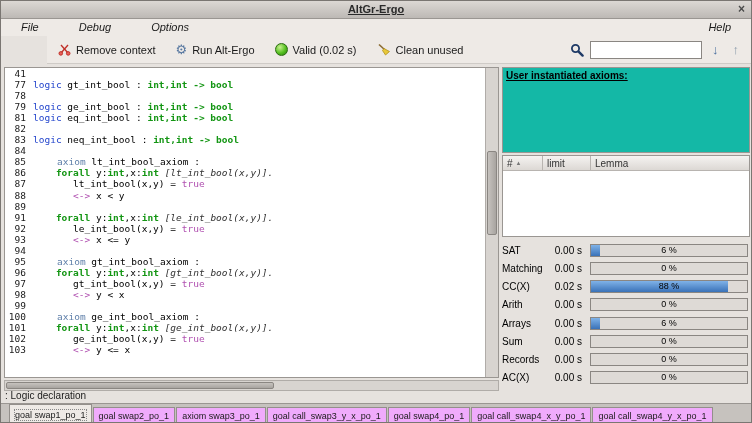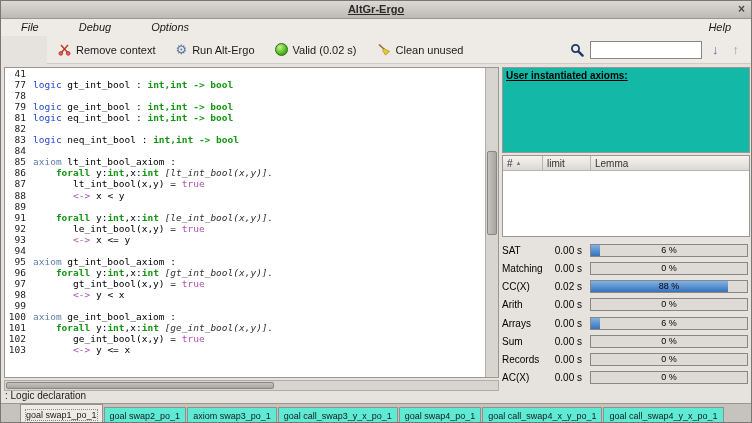--- a/index.html
+++ b/index.html
@@ -33,21 +33,21 @@
   .nav-up { color:#8a9aaa; }
 
   
   .editor { position:absolute; left:3px; top:66px; width:495px; height:311px; background:#fff;
     border:1px solid #9a9692; font-family:"DejaVu Sans Mono", monospace; font-size:9.5px; overflow:hidden; }
   .lines { position:absolute; left:0; top:0; right:13px; bottom:0; overflow:hidden; }
   .ln { display:flex; height:11.05px; line-height:11.05px; white-space:pre; }
   .num { width:21px; text-align:right; margin-right:7px; color:#1a1a1a; flex:none; }
   .code { white-space:pre; color:#000; }
   .tok-kw { color:#2244cc; }
-  .tok-ax { color:#6080aa; }
+  .tok-ax { color:#6080aa;margin-left:24px; }
   .tok-ty { color:#149614; font-weight:bold; }
   .tok-fa { color:#149614; font-weight:bold; }
   .tok-tr { font-style:italic; color:#333; }
   .tok-tv { color:#b050b0; }
   .tok-op { color:#b050b0; }
   .tok-pl { color:#000; }
 
   .vscroll { position:absolute; right:0; top:0; width:13px; height:100%; background:#d8d4d0; border-left:1px solid #b0aca8; }
   .vthumb { position:absolute; left:1px; right:1px; top:27%; height:27%;
     background:linear-gradient(90deg,#c6c2be,#a8a4a0); border:1px solid #8a8682; border-radius:2px; }
@@ -73,22 +73,22 @@
   .slabel { width:48px; font-size:10px; color:#000; flex:none; }
   .stime { width:40px; font-size:10px; text-align:right; padding-right:8px; flex:none; }
   .sbar { flex:1; height:13px; border:1px solid #8a8682; background:#dedad6; position:relative; margin-right:2px; }
   .sfill { position:absolute; left:0; top:0; bottom:0; background:linear-gradient(#7fb2e8,#3a72b8); }
   .spct { position:absolute; left:0; right:0; top:0; bottom:0; text-align:center; font-size:9px; line-height:11px; color:#000; }
 
   .statusbar { position:absolute; left:0; top:388px; right:0; height:14px; font-size:10px; color:#1a1a1a;
     padding-left:4px; line-height:14px; }
 
   .tabs { position:absolute; left:0; top:402px; right:0; height:21px; background:#c6c2be;
-    border-top:1px solid #9a9692; display:flex; align-items:flex-end; padding-left:19px;text-align:center; }
-  .tab { font-size:9px; padding:0 5px; background:#5eead4; border:1px solid #938f8b; border-bottom:none;
+    border-top:1px solid #9a9692; display:flex; align-items:flex-end; padding-left:8px;text-align:center; }
+  .tab { font-size:9px; padding:0 5px; background:#f0abfc; border:1px solid #938f8b; border-bottom:none;
     margin-right:1px; color:#1a1a1a; height:17px; display:flex; align-items:center; white-space:nowrap; }
   .tab.active { background:#eeeae6; height:20px; }
   .tab.active span { outline:1px dotted #888; }
 </style>
 </head>
 <body>
 
 <div class="window">
 
   <div class="titlebar">

